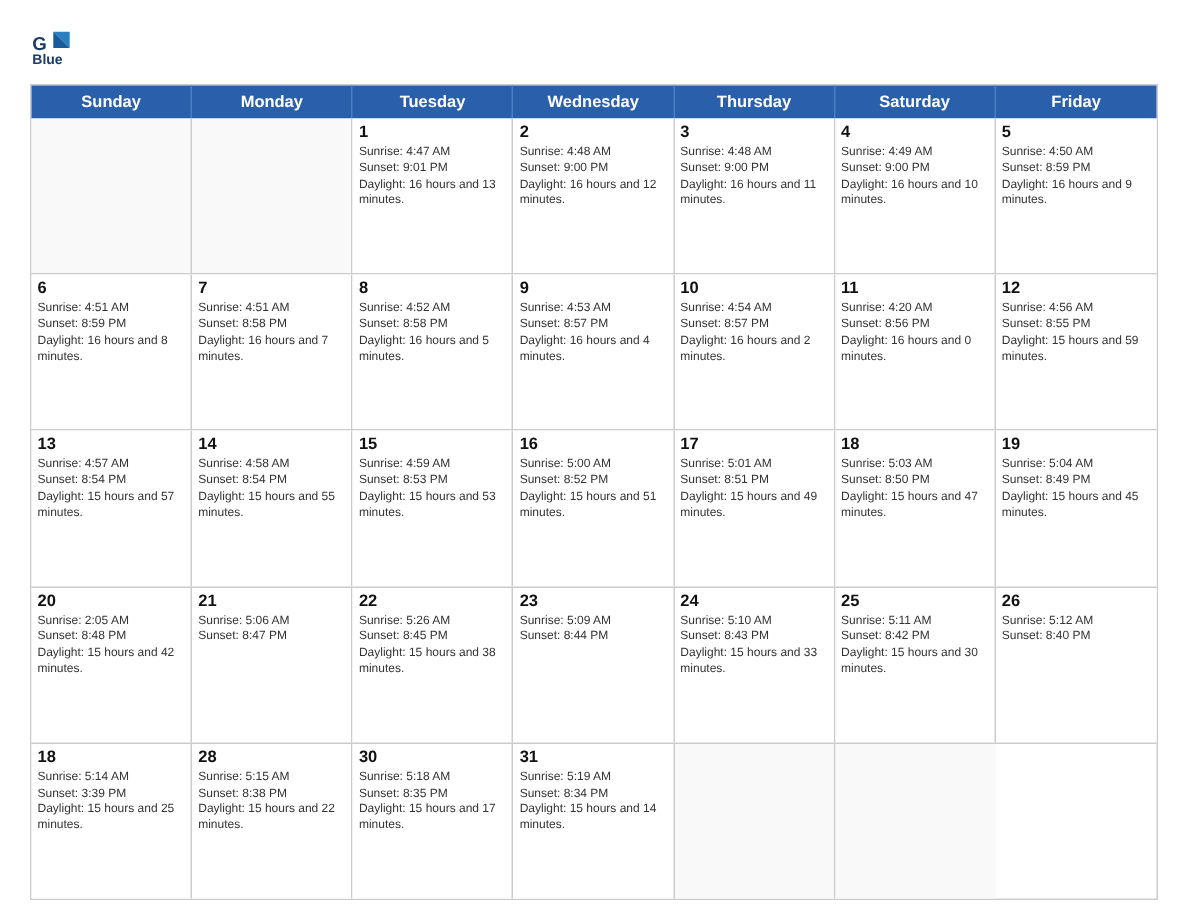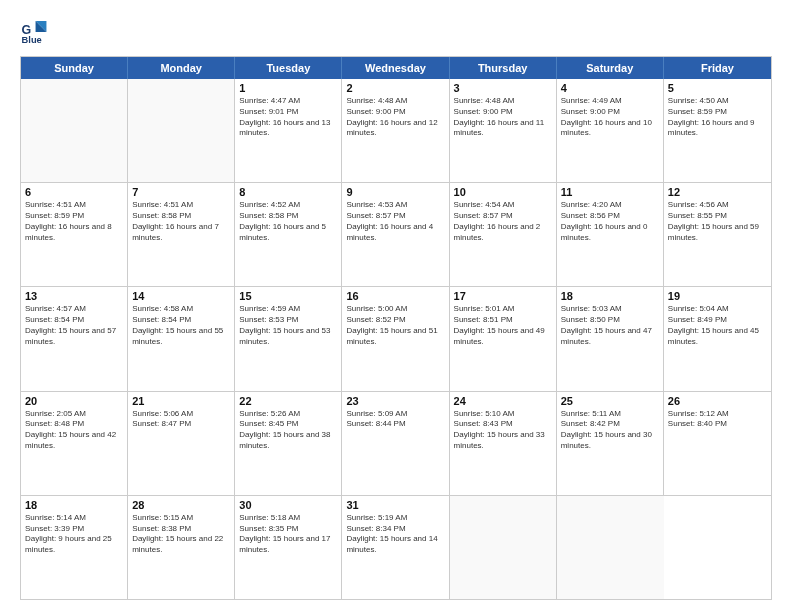--- a/index.html
+++ b/index.html
@@ -299,21 +299,21 @@
             <div class="day-num">26</div>
             <div class="cell-line">Sunrise: 5:12 AM</div>
             <div class="cell-line">Sunset: 8:40 PM</div>
           </div>
         </div>
         <div class="cal-row">
           <div class="cal-cell">
             <div class="day-num">18</div>
             <div class="cell-line">Sunrise: 5:14 AM</div>
             <div class="cell-line">Sunset: 3:39 PM</div>
-            <div class="cell-line">Daylight: 9 hours and 25 minutes.</div>
+            <div class="cell-line">Daylight: 15 hours and 25 minutes.</div>
           </div>
           <div class="cal-cell">
             <div class="day-num">28</div>
             <div class="cell-line">Sunrise: 5:15 AM</div>
             <div class="cell-line">Sunset: 8:38 PM</div>
             <div class="cell-line">Daylight: 15 hours and 22 minutes.</div>
           </div>
           <div class="cal-cell">
             <div class="day-num">30</div>
             <div class="cell-line">Sunrise: 5:18 AM</div>

